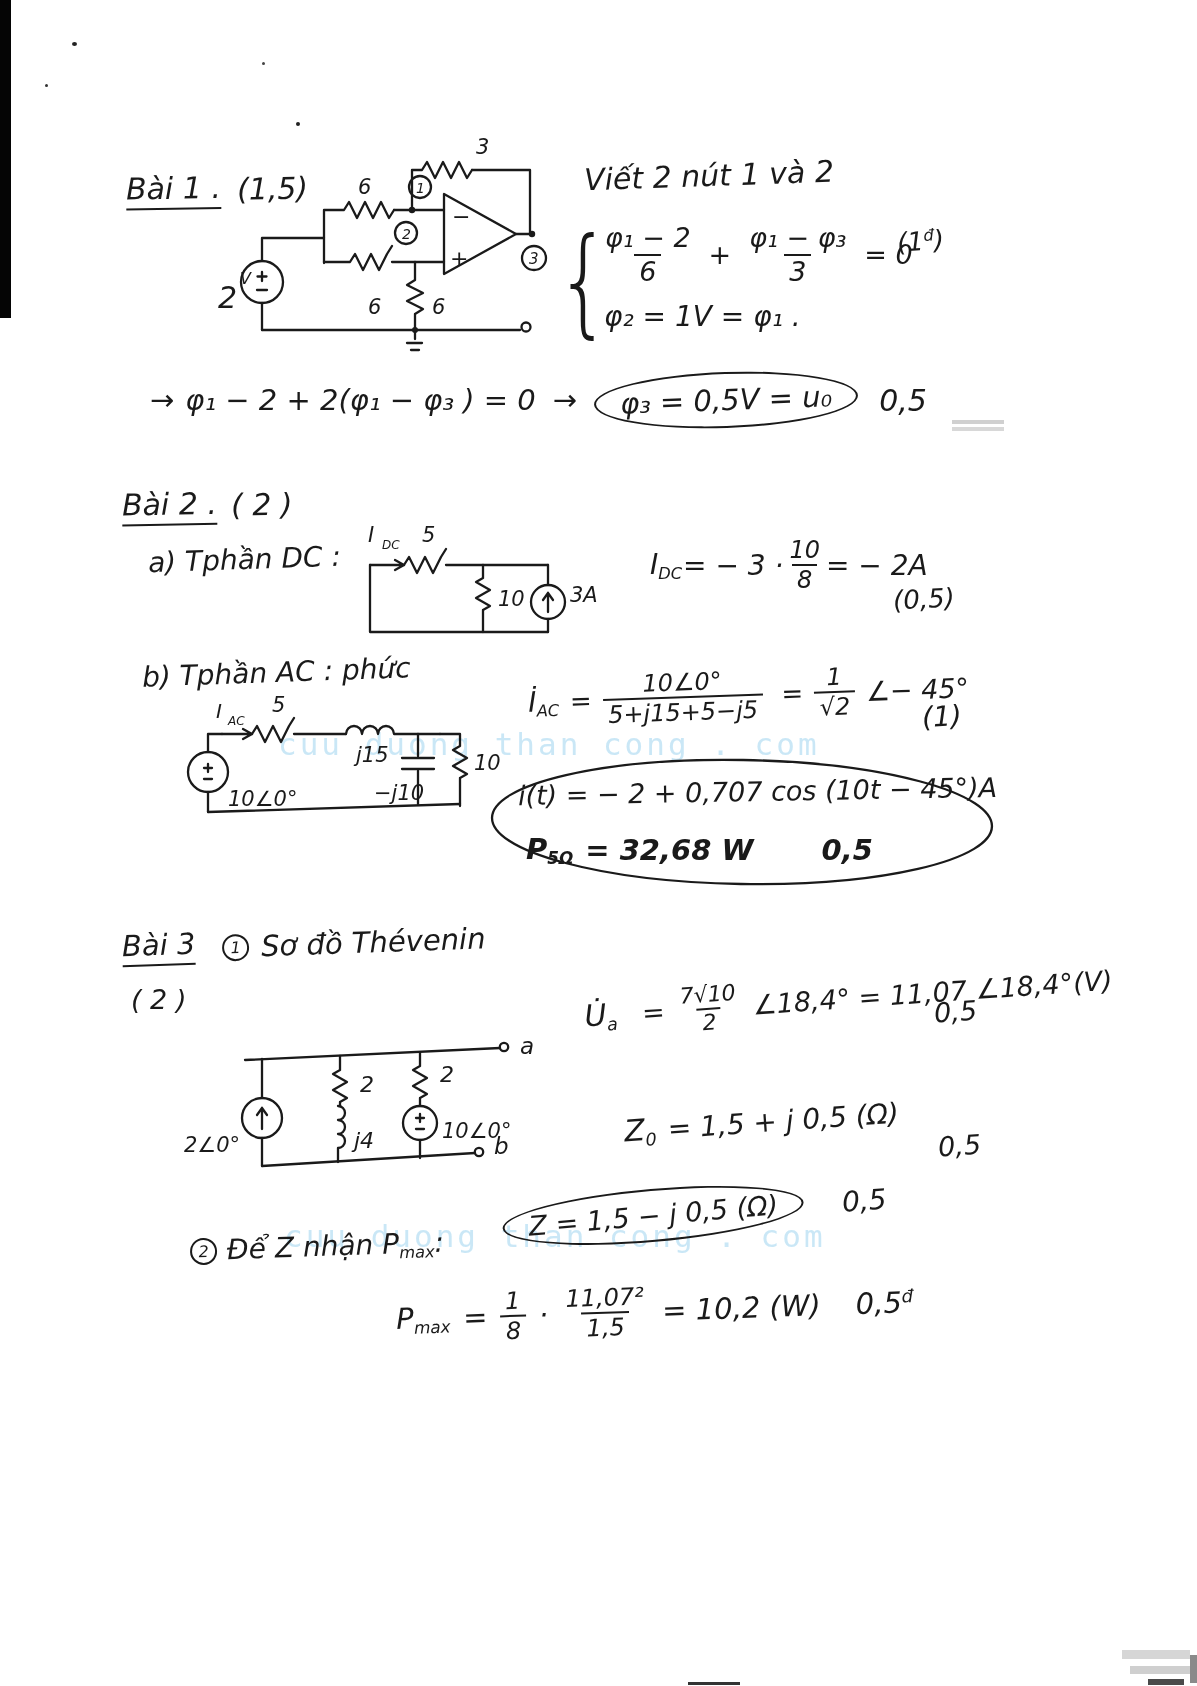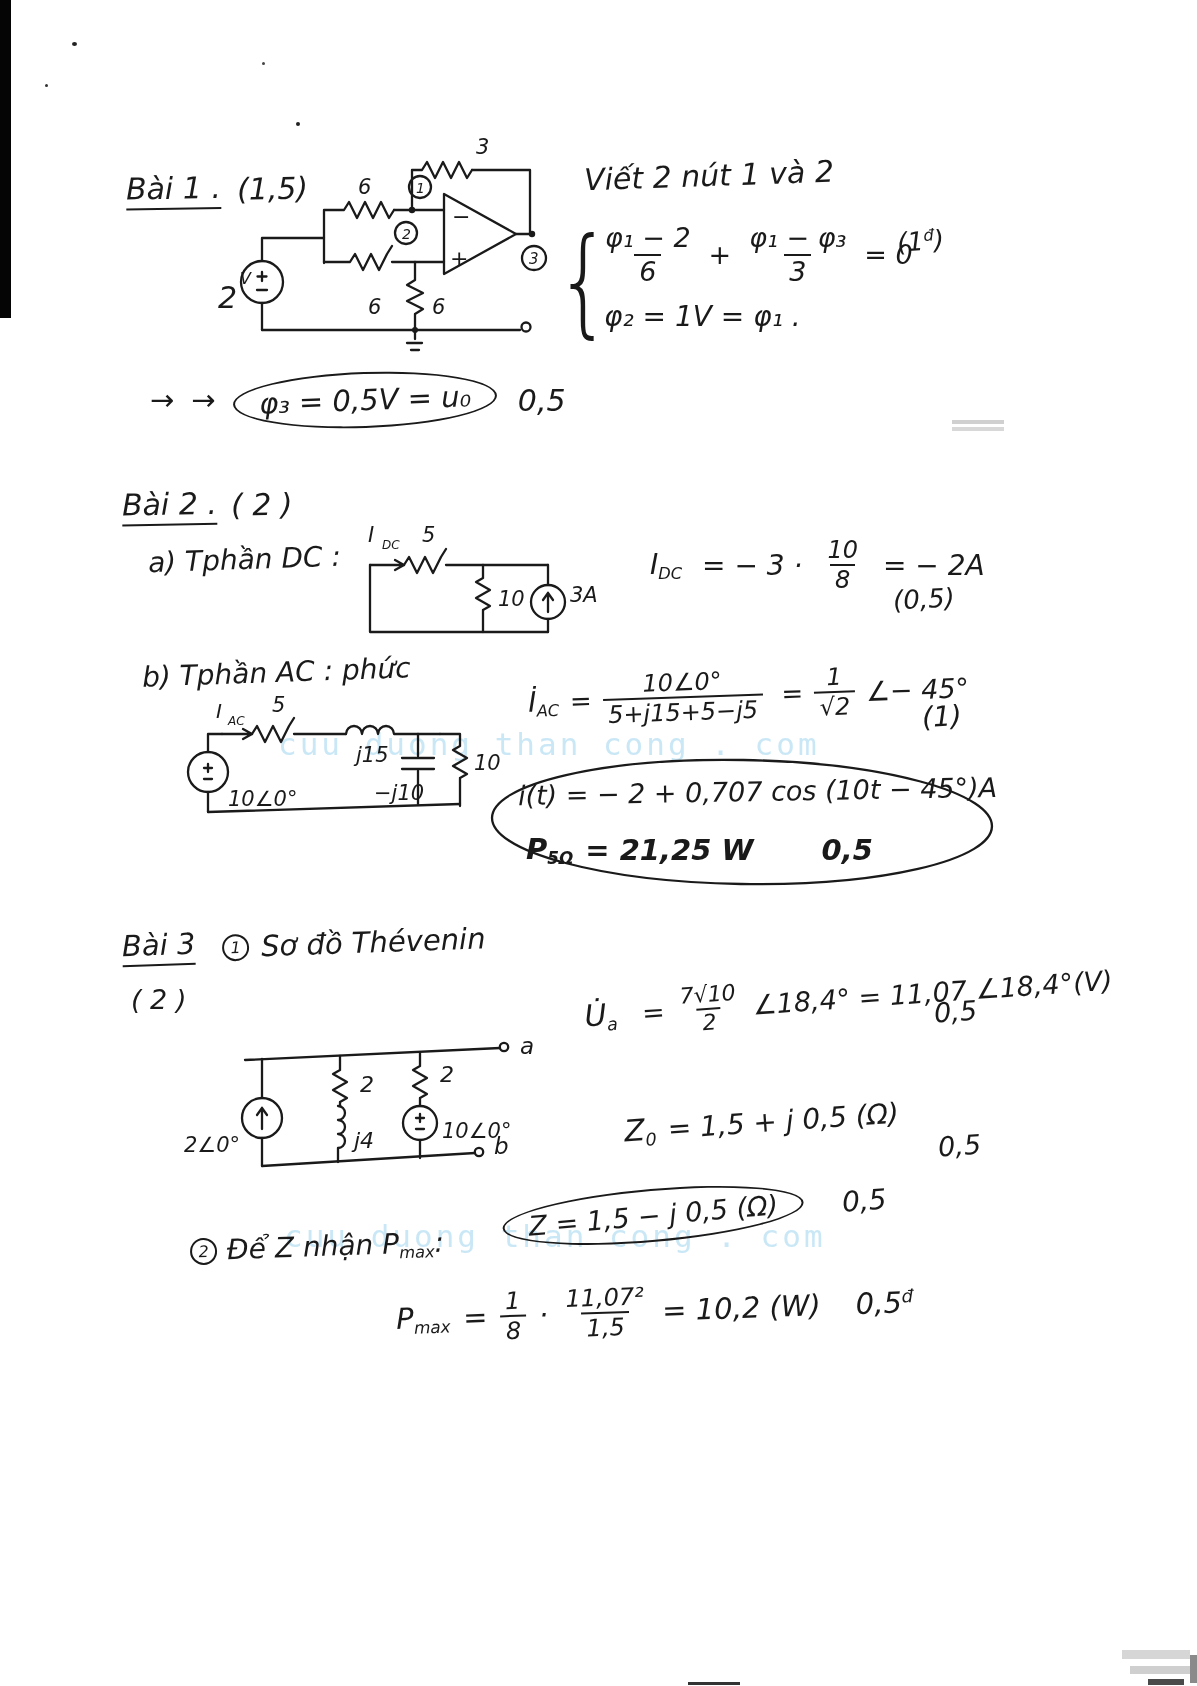--- a/index.html
+++ b/index.html
@@ -125,20 +125,21 @@
     </span>
     <span>=  0</span>
   </div>
   <div class="hw" style="left:897px;top:226px;font-size:26px;transform:rotate(-4deg);">
     <span>(1</span><span class="sp">đ</span><span>)</span>
   </div>
   <div class="hw" style="left:604px;top:300px;font-size:28px;">φ₂  =  1V    =  φ₁ .</div>
 
   <div class="row" style="left:150px;top:372px;font-size:29px;gap:11px;">
     <span>→</span>
+    <span>φ₁ − 2 + 2(φ₁ − φ₃ ) = 0</span>
     <span style="margin-left:6px;">→</span>
     <span class="circled" style="transform:rotate(-2deg);margin-left:6px;">φ₃ =   0,5V  =  u₀</span>
     <span style="margin-left:10px;font-size:30px;">0,5</span>
   </div>
 
   <div class="row" style="left:122px;top:486px;font-size:30px;transform:rotate(-1deg);gap:14px;">
     <span class="ul">Bài 2 .</span>
     <span>( 2 )</span>
   </div>
 
@@ -163,21 +164,21 @@
       <circle class="wire" cx="190" cy="82" r="17"></circle>
       <path class="wire" d="M190 92 V73 M190 73 l-5 7 M190 73 l5 7"></path>
       <path class="wire" d="M190 99 V112"></path>
     </g>
     <text x="212" y="82" font-size="21">3A</text>
     <g>
       <path class="wire" d="M12 45 V112 M12 112 H190"></path>
     </g>
   </svg>
 
-  <div class="row" style="left:650px;top:536px;font-size:28px;gap:20px;">
+  <div class="row" style="left:650px;top:536px;font-size:28px;gap:1px;">
     <span><span>I</span><span class="sb">DC</span></span>
     <span>=  − 3 ·</span>
     <span class="frac" style="font-size:24px;">
       <span class="num">10</span>
       <span class="den">8</span>
     </span>
     <span>=   − 2A</span>
   </div>
   <div class="hw" style="left:893px;top:584px;font-size:26px;transform:rotate(-3deg);">(0,5)</div>
 
@@ -231,21 +232,21 @@
     <span style="font-size:27px;">∠− 45°</span>
   </div>
   <div class="hw" style="left:922px;top:700px;font-size:28px;transform:rotate(-3deg);">(1)</div>
 
   <svg class="circ" style="left:486px;top:756px;" width="518" height="134" viewBox="0 0 518 134">
     <ellipse class="wire" cx="256" cy="66" rx="250" ry="62" transform="rotate(1 256 66)" stroke-width="2"></ellipse>
   </svg>
   <div class="hw" style="left:518px;top:776px;font-size:27px;transform:rotate(-1deg);">i(t) =  − 2  + 0,707 cos (10t − 45°)A</div>
   <div class="row" style="left:526px;top:832px;font-size:29px;gap:12px;font-weight:bold;">
     <span><span>P</span><span class="sb">5Ω</span></span>
-    <span>=   21,25   W</span>
+    <span>=   32,68   W</span>
     <span style="margin-left:56px;">0,5</span>
   </div>
 
   <div class="hw" style="left:122px;top:928px;font-size:29px;transform:rotate(-2deg);">
     <span class="ul">Bài 3</span>
   </div>
   <div class="hw" style="left:131px;top:984px;font-size:27px;">( 2 )</div>
   <div class="row" style="left:222px;top:926px;font-size:29px;gap:12px;transform:rotate(-2deg);">
     <span class="badge">1</span>
     <span>Sơ đồ  Thévenin</span>

